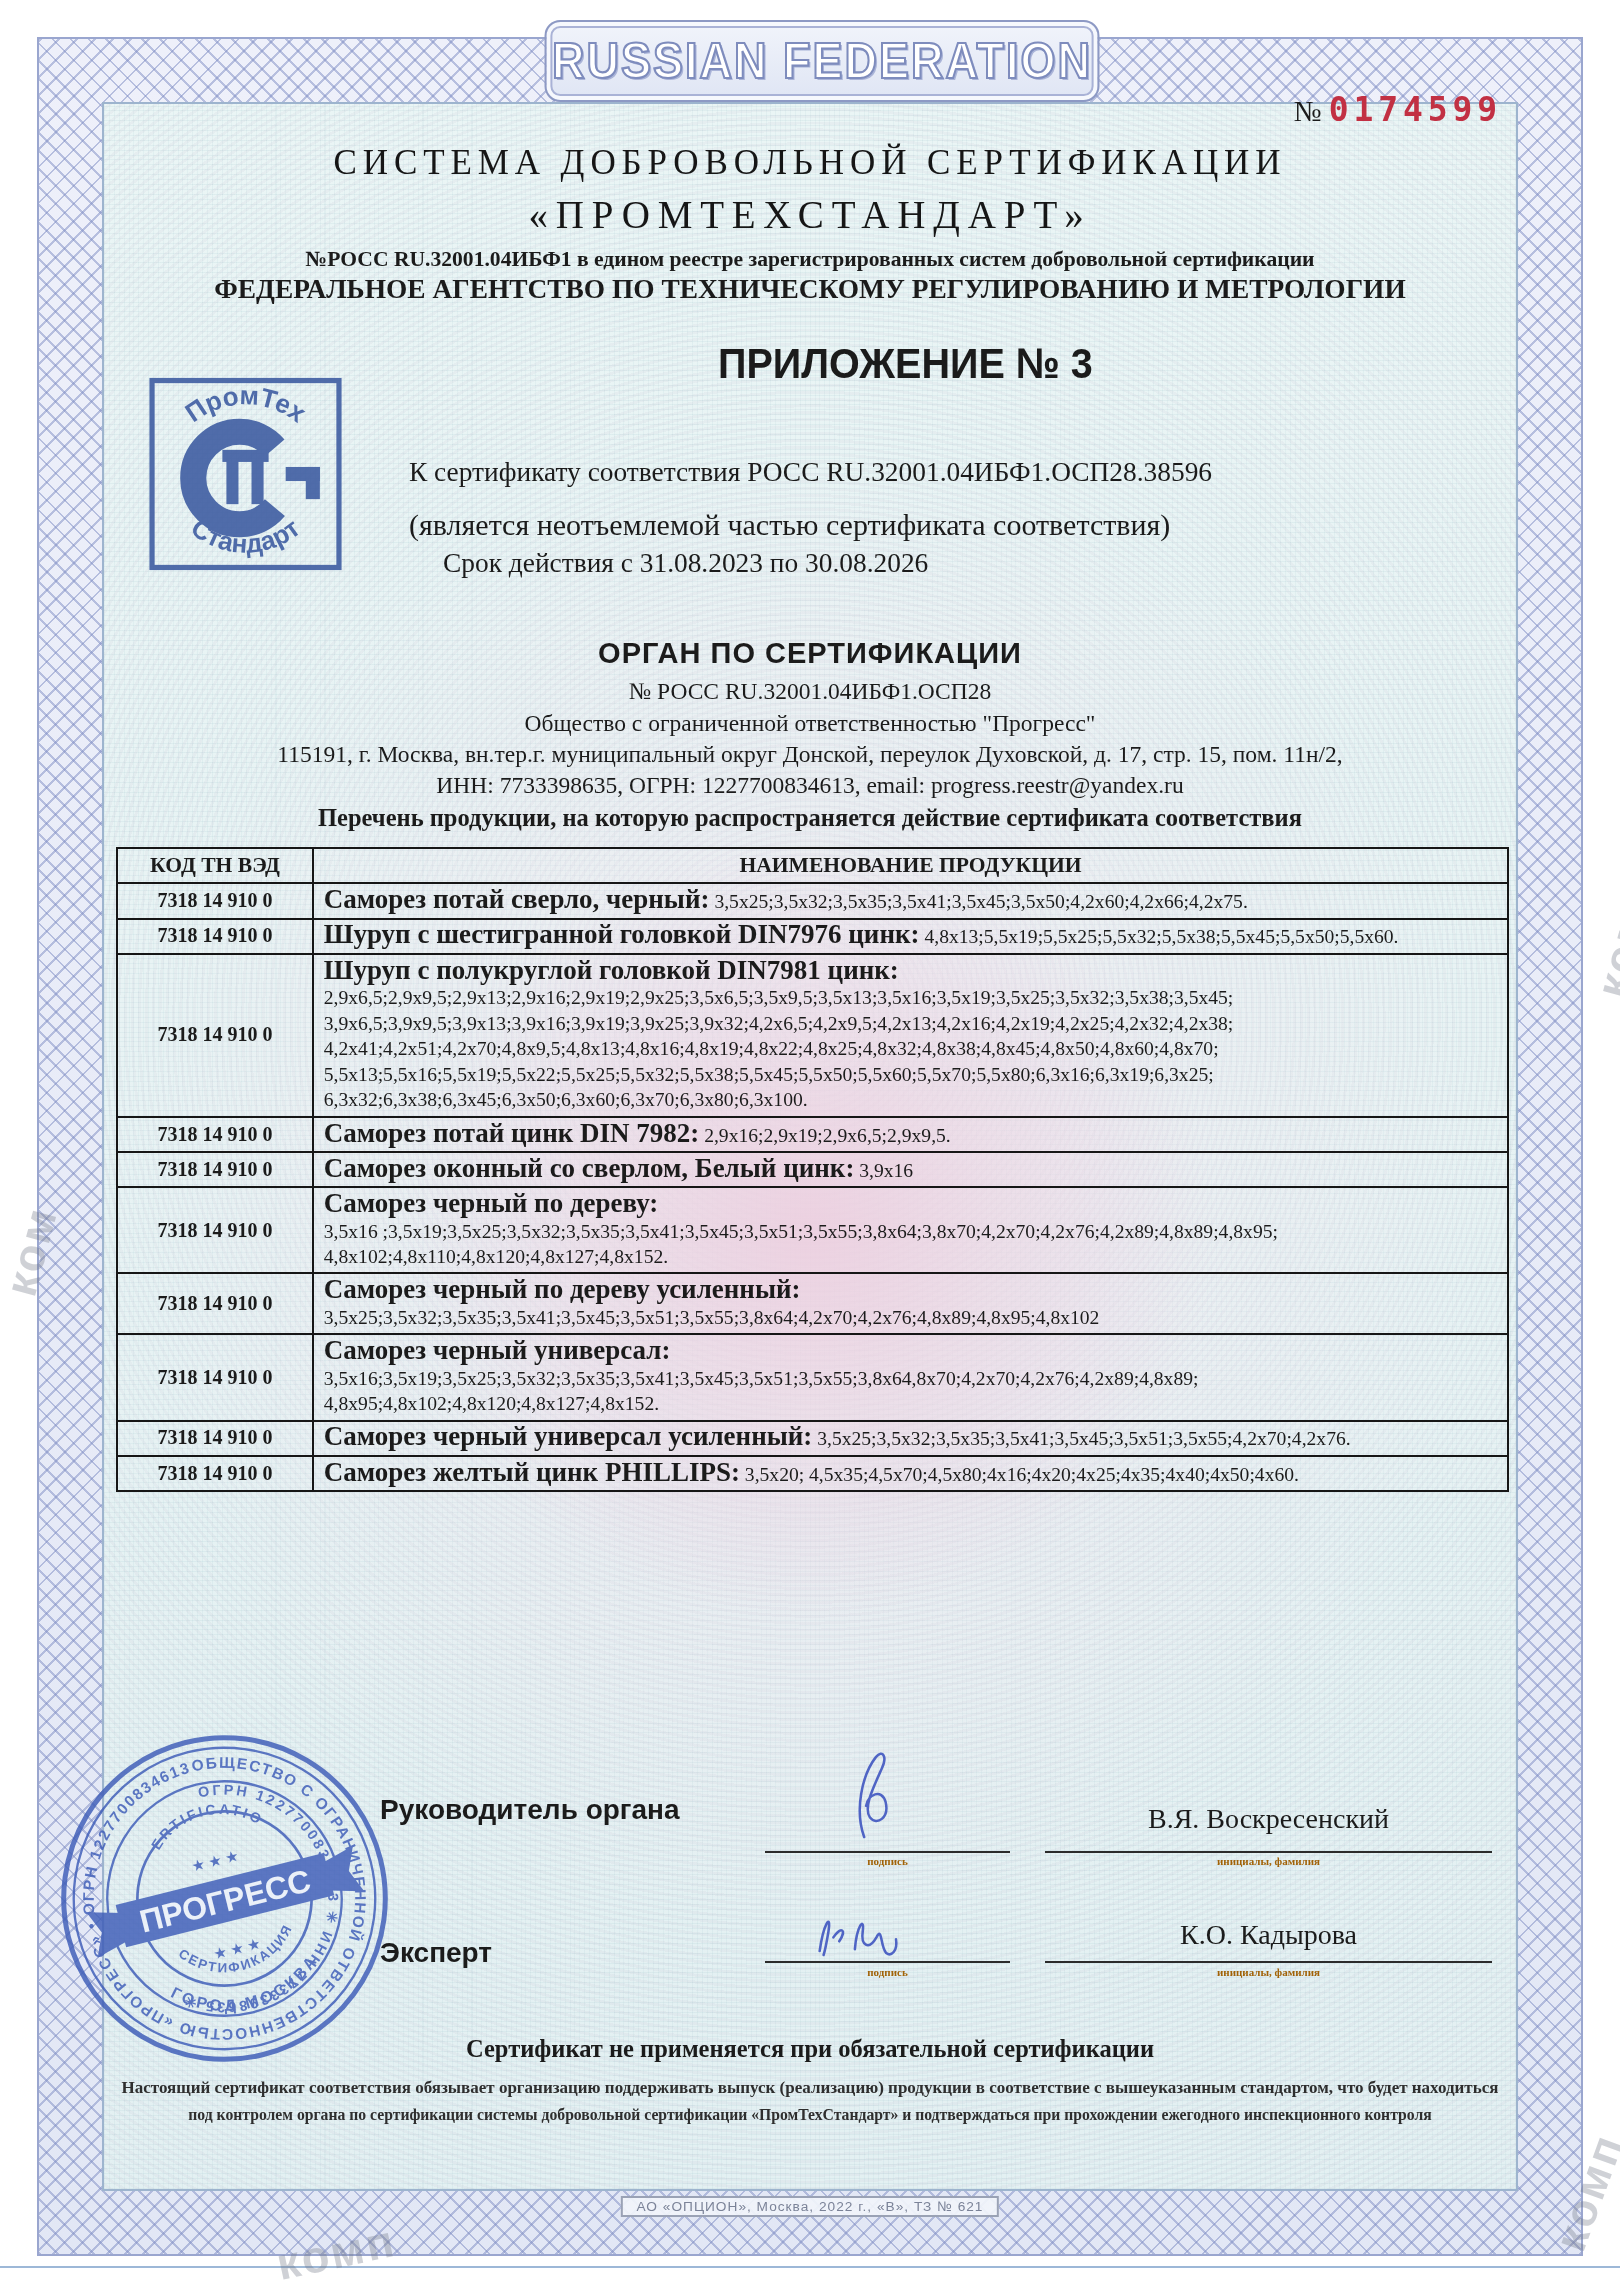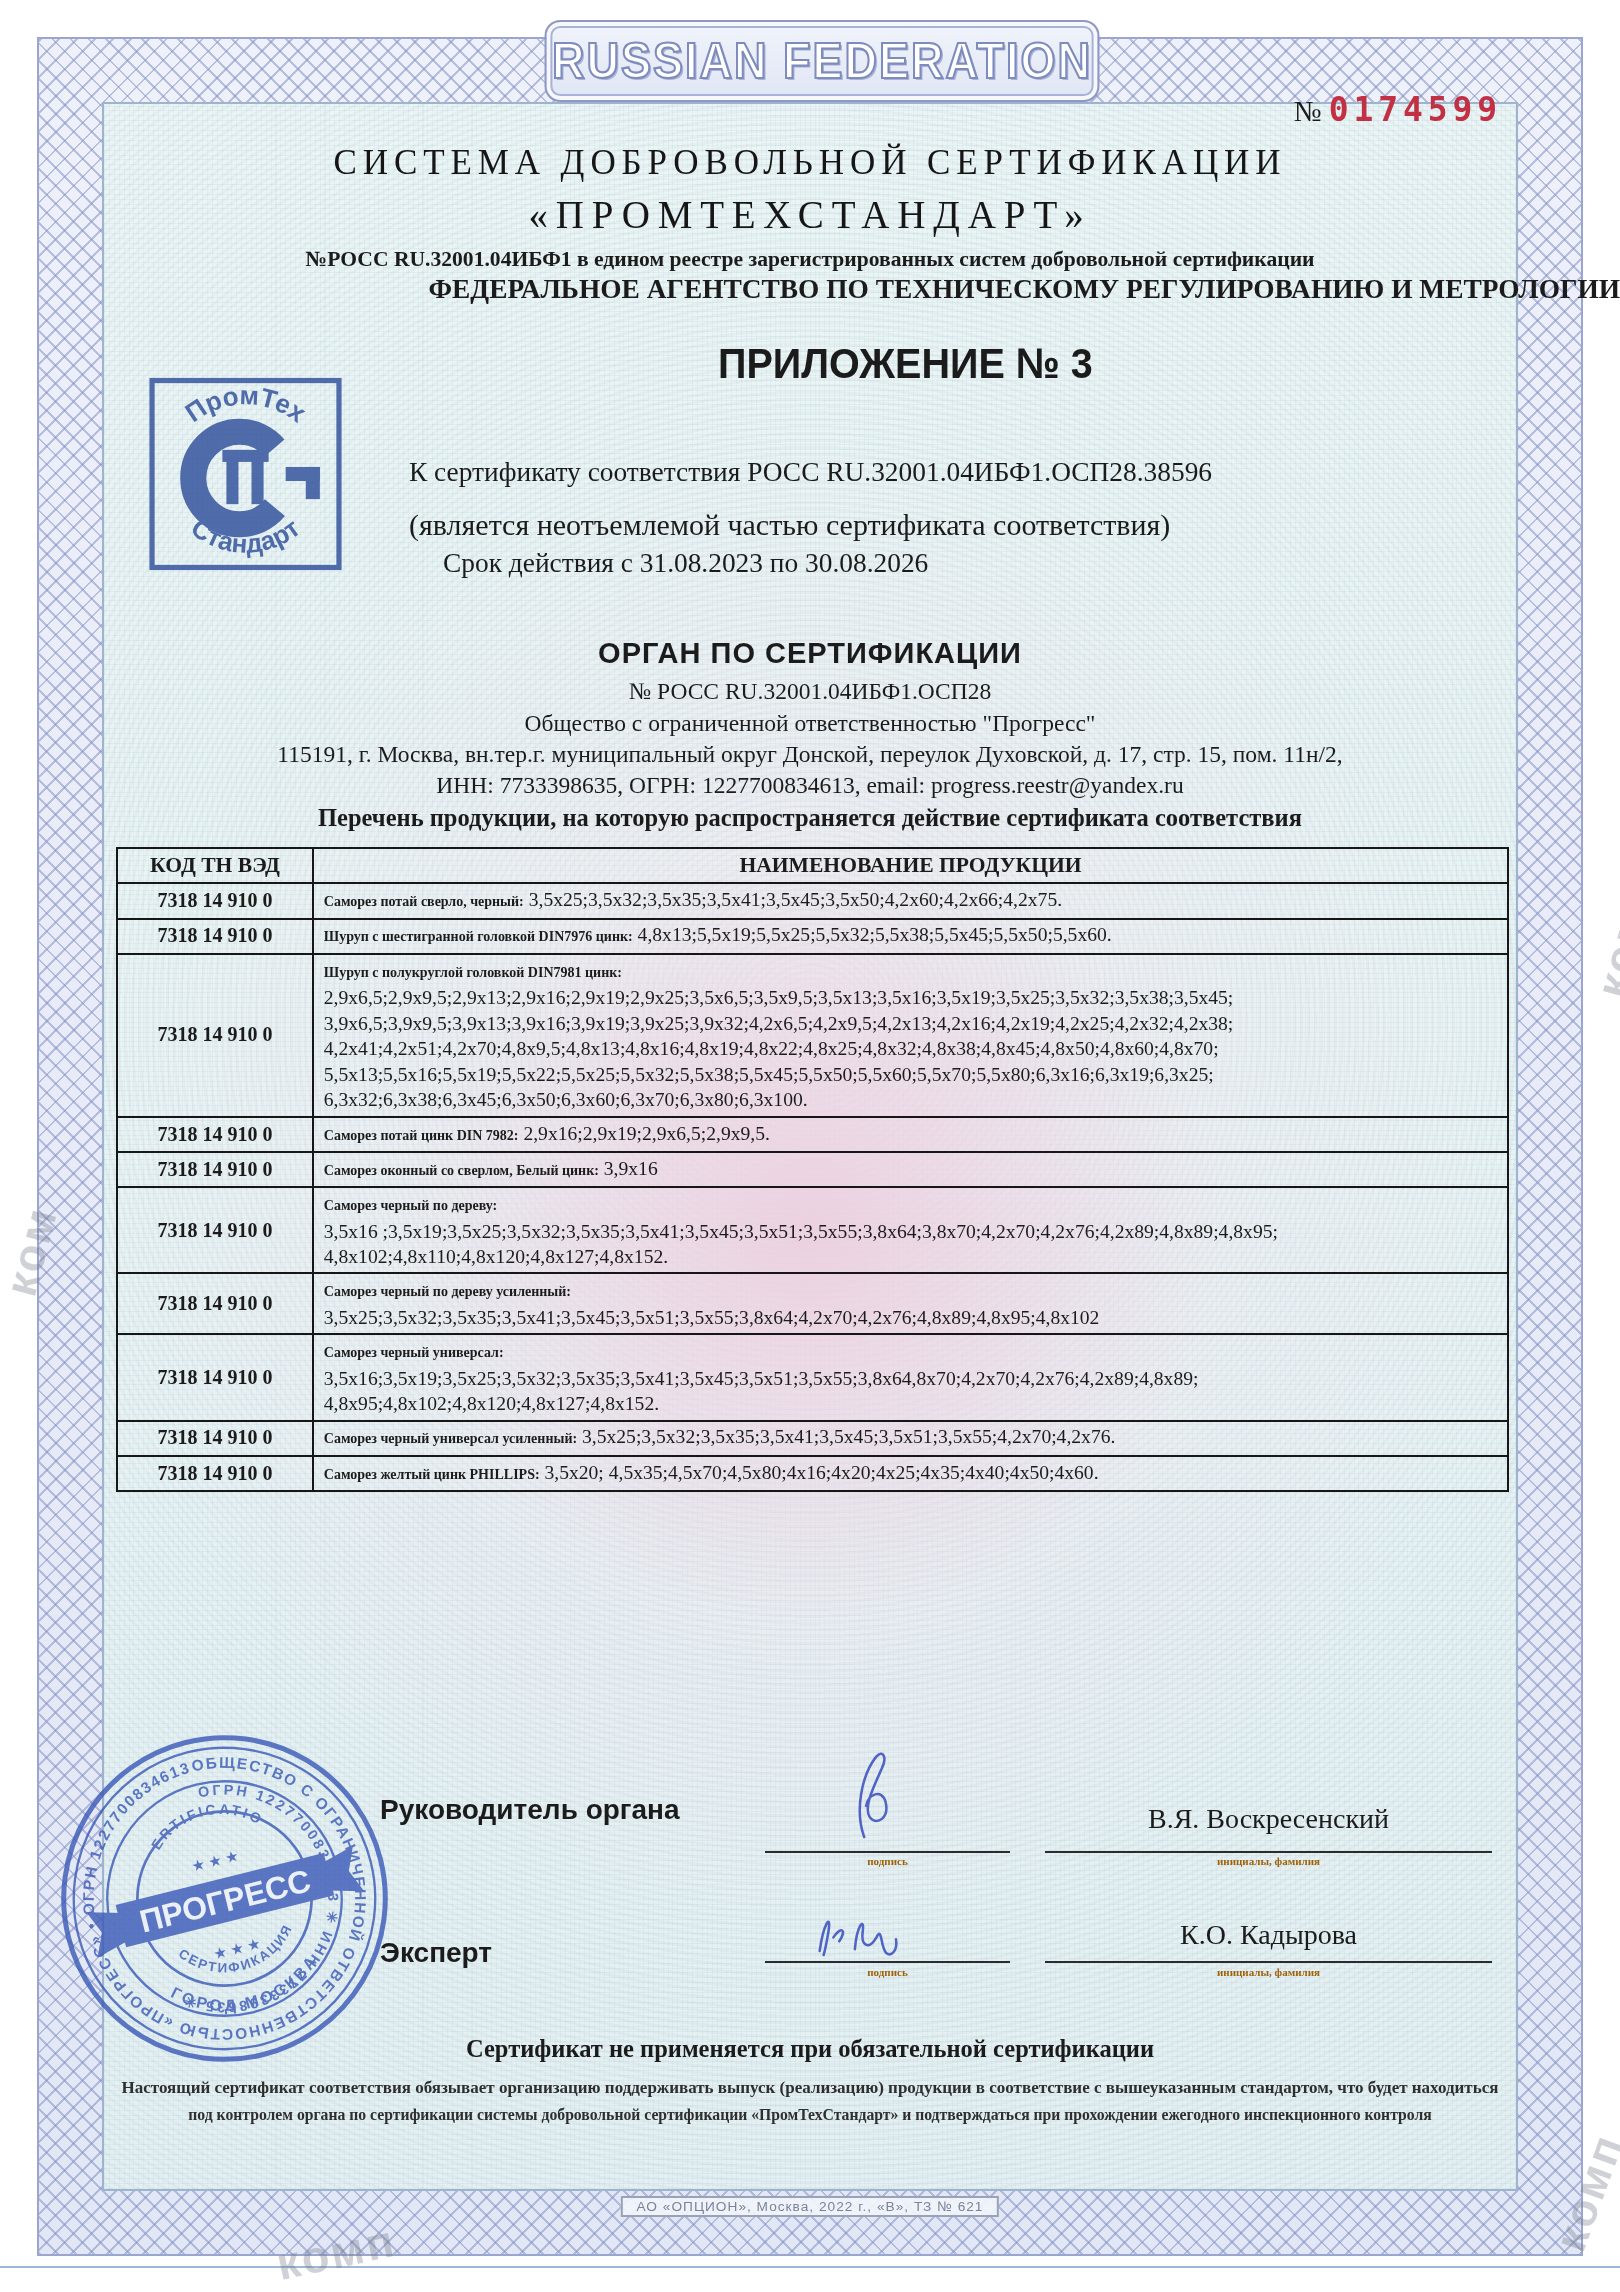--- a/index.html
+++ b/index.html
@@ -30,21 +30,21 @@
     background:linear-gradient(#f1f4fb,#dfe5f4);z-index:5;margin-left:12px;}
   .badge span{font-family:"Liberation Sans",sans-serif;font-weight:bold;font-size:45px;letter-spacing:2px;
     color:#fff;-webkit-text-stroke:2px #7e8cbd;text-shadow:2px 2px 0 #aab4d8;transform:scaleY(1.12);}
   .doc-number{right:118px;top:90px;font-size:29px;white-space:nowrap;}
   .doc-number .digits{font-family:"DejaVu Sans Mono",monospace;font-weight:bold;font-size:33px;
     color:#c23043;letter-spacing:4.9px;}
   .t-center{left:0;right:0;text-align:center;}
   .sys-title1{top:143px;font-size:35px;letter-spacing:5.9px;color:#161616;}
   .sys-title2{top:192px;font-size:39px;letter-spacing:7.8px;color:#161616;}
   .registry{top:247px;font-size:21.6px;font-weight:bold;}
-  .agency{top:274px;font-size:27.4px;font-weight:bold;text-align:right;}
+  .agency{top:274px;font-size:27.4px;font-weight:bold;}
   .appendix{left:718px;top:339px;font-family:"Liberation Sans",sans-serif;font-weight:bold;font-size:43px;
     transform:scaleX(.92);transform-origin:left;letter-spacing:0;}
 
   
   .cert-line1{left:409px;top:457px;font-size:27.4px;}
   .cert-line2{left:409px;top:508px;font-size:30px;}
   .cert-line3{left:409px;top:548px;font-size:27.4px;margin-left:34px;}
 
   
   .org-head{top:637px;font-family:"Liberation Sans",sans-serif;font-weight:bold;font-size:29px;letter-spacing:1px;}
@@ -54,21 +54,21 @@
   .org-cont{top:772px;font-size:23.5px;}
   .prod-head{top:804px;font-size:24.5px;font-weight:bold;text-align:center;}
 
   
   .prod-table{left:116px;top:847px;width:1393px;}
   table{border-collapse:collapse;width:100%;table-layout:fixed;background:rgba(255,255,255,.06);}
   th,td{border:2px solid #161616;padding:2.9px 9.8px;font-size:19.6px;line-height:25.5px;vertical-align:middle;}
   th{font-size:21.6px;font-weight:bold;text-align:center;padding:3.9px 5.9px;}
   col.c-code{width:196px;}
   td.code{font-weight:bold;font-size:20px;text-align:center;white-space:nowrap;}
-  td.prod b{font-size:14px;}
+  td.prod b{font-size:27px;}
 
   
   .role{left:380px;font-family:"Liberation Sans",sans-serif;font-weight:bold;font-size:28px;}
   .sig-line{width:245px;border-bottom:2px solid #2b2b2b;height:0;}
   .name-line{width:447px;border-bottom:2px solid #2b2b2b;height:0;}
   .cap{font-size:11px;text-align:center;color:#a16207;font-weight:bold;}
   .sig-name{font-size:28px;text-align:center;white-space:nowrap;}
   .sig-svg{stroke:#3f55c0;fill:none;stroke-width:2.6;stroke-linecap:round;opacity:.9;}
 
   .no-mandatory{top:2035px;font-size:24.5px;font-weight:bold;}

